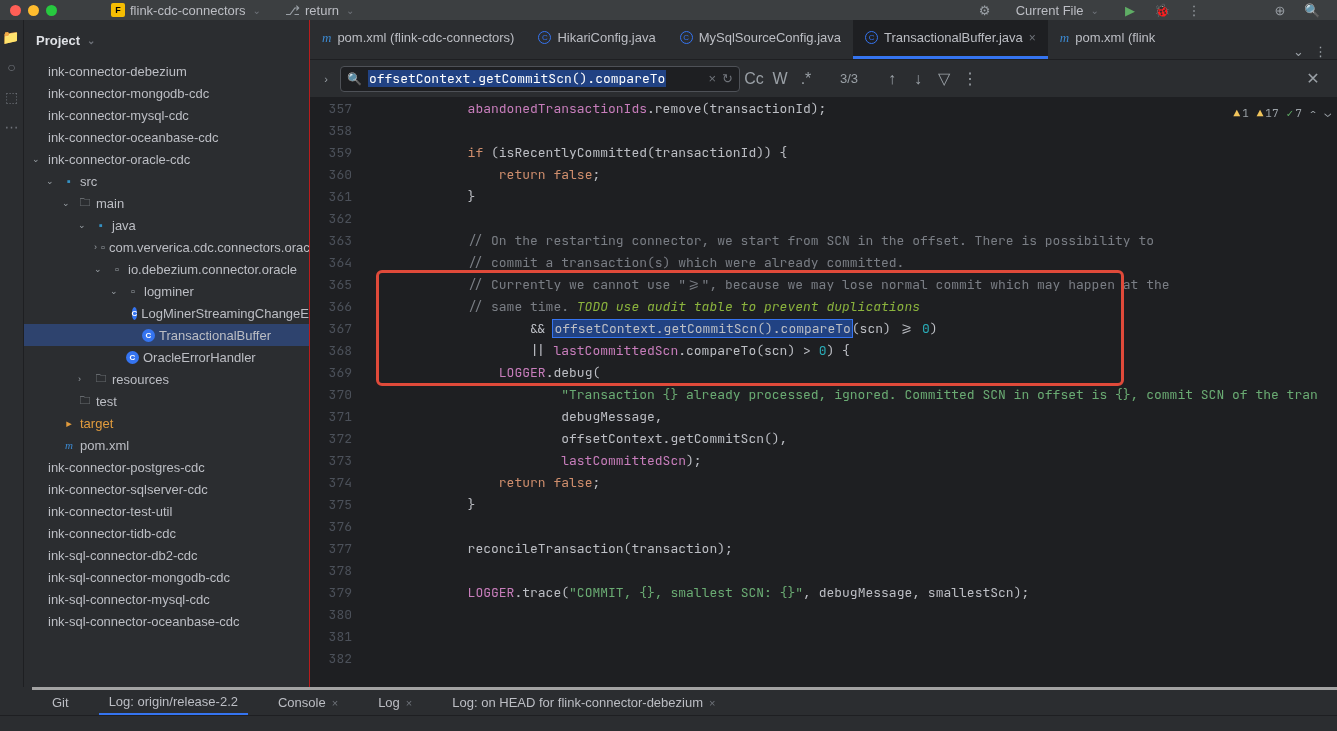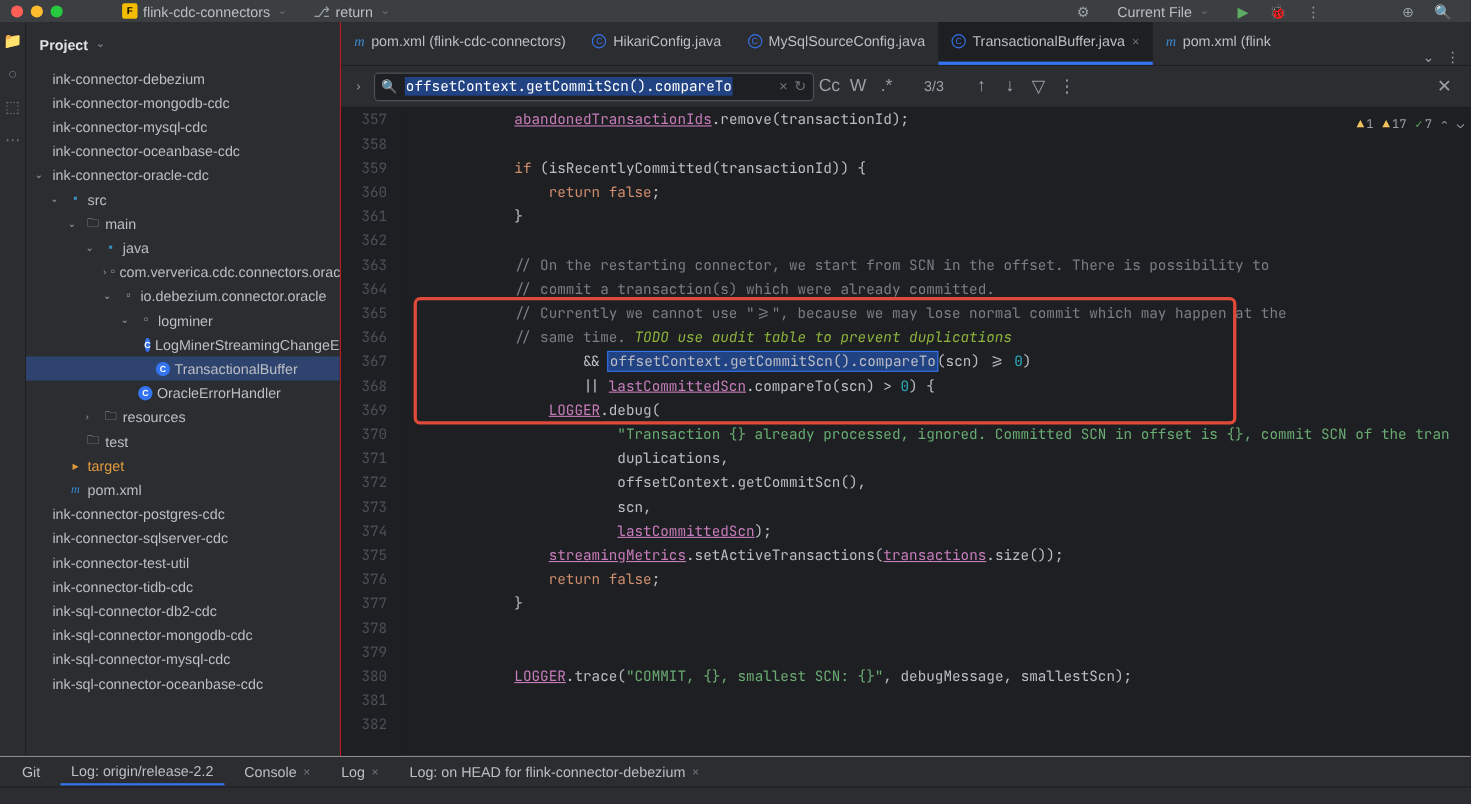--- a/index.html
+++ b/index.html
@@ -95,30 +95,30 @@
 .code-area { flex:1; display:flex; overflow:hidden; position:relative; font-family:'JetBrains Mono', 'Consolas', monospace; font-size:13px; line-height:22px;}
 .gutter { width:56px; text-align:right; padding-right:14px; color:#4b5059; user-select:none; background:#1e1f22;}
 .gutter-line { height:22px; }
 .code-content { flex:1; padding-left:8px; overflow:hidden; position:relative; color:#bcbec4;}
 .code-line { height:22px; white-space:pre; }
 .kw { color:#cf8e6d; }
 .str { color:#6aab73; }
 .num { color:#2aacb8; }
 .cmt { color:#7a7e85; }
 .todo { color:#8bb33d; font-style:italic;}
-.fld { color:#c77dbb;text-decoration:underline; }
+.fld { color:#c77dbb; }
 .sel-hl { background:#214283; border:1px solid #3574f0; padding:0 1px; margin:0 -1px;}
 .hl-red-box { position:absolute; border:3px solid #e04a3a; border-radius:6px; pointer-events:none;}
 
 .inspect-bar { position:absolute; top:4px; right:6px; display:flex; gap:8px; align-items:center; font-size:11px; z-index:5;}
 .inspect-item { display:flex; align-items:center; gap:2px; color:#9aa0a6;}
 .warn-tri { color:#f2c55c;}
 .ok-check { color:#5fad65;}
 
-.bottom-tabs { height:28px; background:#2b2d30; border-top:1px solid #a3a3a3; display:flex; align-items:center; gap:8px; padding-left:10px; font-size:13px;}
+.bottom-tabs { height:28px; background:#2b2d30; border-top:3px solid #a3a3a3; display:flex; align-items:center; gap:20px; padding-left:10px; font-size:13px;margin-left:32px;}
 .bottom-tab { padding:4px 10px; color:#bcbec4; display:flex; align-items:center; gap:6px;}
 .bottom-tab.active { border-bottom:2px solid #3574f0;align-items:flex-end;}
 .bottom-close { color:#6f737a; font-size:11px;}
 
 .status-strip { height:16px; background:#2b2d30; border-top:1px solid #1e1f22; position:relative;}
 </style>
 </head>
 <body>
 
 <div class="titlebar">
@@ -391,28 +391,27 @@
           <div class="code-line">            }</div>
           <div class="code-line"></div>
           <div class="code-line">            <span class="cmt">// On the restarting connector, we start from SCN in the offset. There is possibility to</span></div>
           <div class="code-line">            <span class="cmt">// commit a transaction(s) which were already committed.</span></div>
           <div class="code-line">            <span class="cmt">// Currently we cannot use "&gt;=", because we may lose normal commit which may happen at the</span></div>
           <div class="code-line">            <span class="cmt">// same time. </span><span class="todo">TODO use audit table to prevent duplications</span></div>
           <div class="code-line">                    &amp;&amp; <span class="sel-hl">offsetContext.getCommitScn().compareTo</span>(scn) &gt;= <span class="num">0</span>)</div>
           <div class="code-line">                    || <span class="fld">lastCommittedScn</span>.compareTo(scn) &gt; <span class="num">0</span>) {</div>
           <div class="code-line">                <span class="fld">LOGGER</span>.debug(</div>
           <div class="code-line">                        <span class="str">"Transaction {} already processed, ignored. Committed SCN in offset is {}, commit SCN of the tran</span></div>
-          <div class="code-line">                        duplications,</div>
+          <div class="code-line">                        debugMessage,</div>
           <div class="code-line">                        offsetContext.getCommitScn(),</div>
-          <div class="code-line">                        scn,</div>
           <div class="code-line">                        <span class="fld">lastCommittedScn</span>);</div>
-          <div class="code-line">                <span class="fld">streamingMetrics</span>.setActiveTransactions(<span class="fld">transactions</span>.size());</div>
           <div class="code-line">                <span class="kw">return</span> <span class="kw">false</span>;</div>
           <div class="code-line">            }</div>
           <div class="code-line"></div>
+          <div class="code-line">            reconcileTransaction(transaction);</div>
           <div class="code-line"></div>
           <div class="code-line">            <span class="fld">LOGGER</span>.trace(<span class="str">"COMMIT, {}, smallest SCN: {}"</span>, debugMessage, smallestScn);</div>
         </div>
     </div>
   </div>
 </div>
 
 <div class="bottom-tabs" id="bottom-tabs">
     <div class="bottom-tab">
       <span>Git</span>

